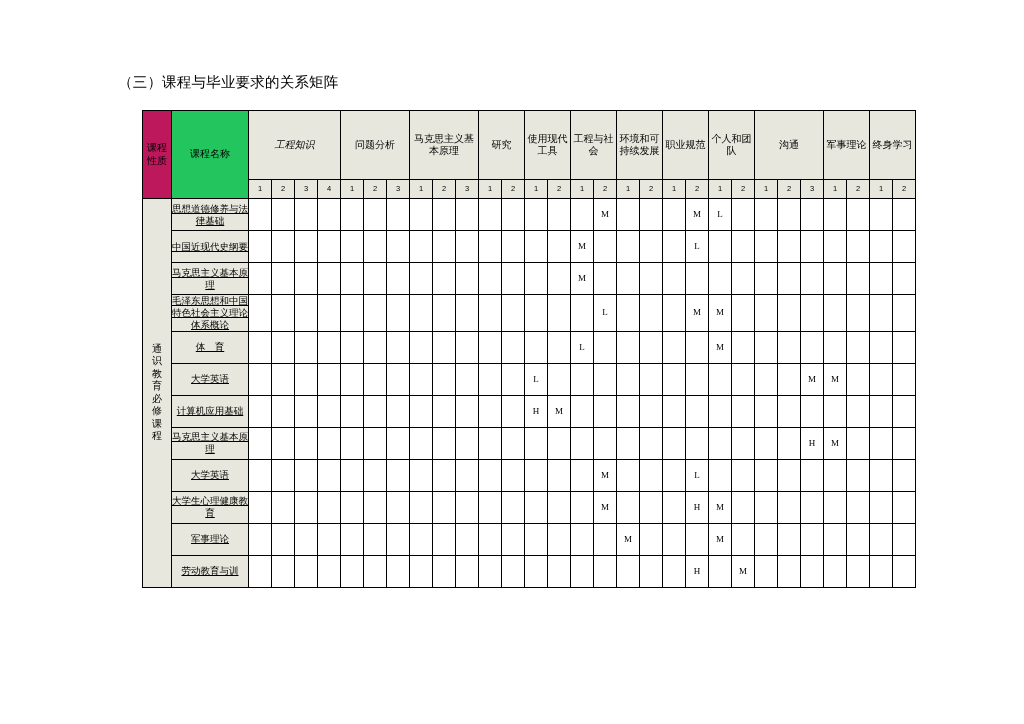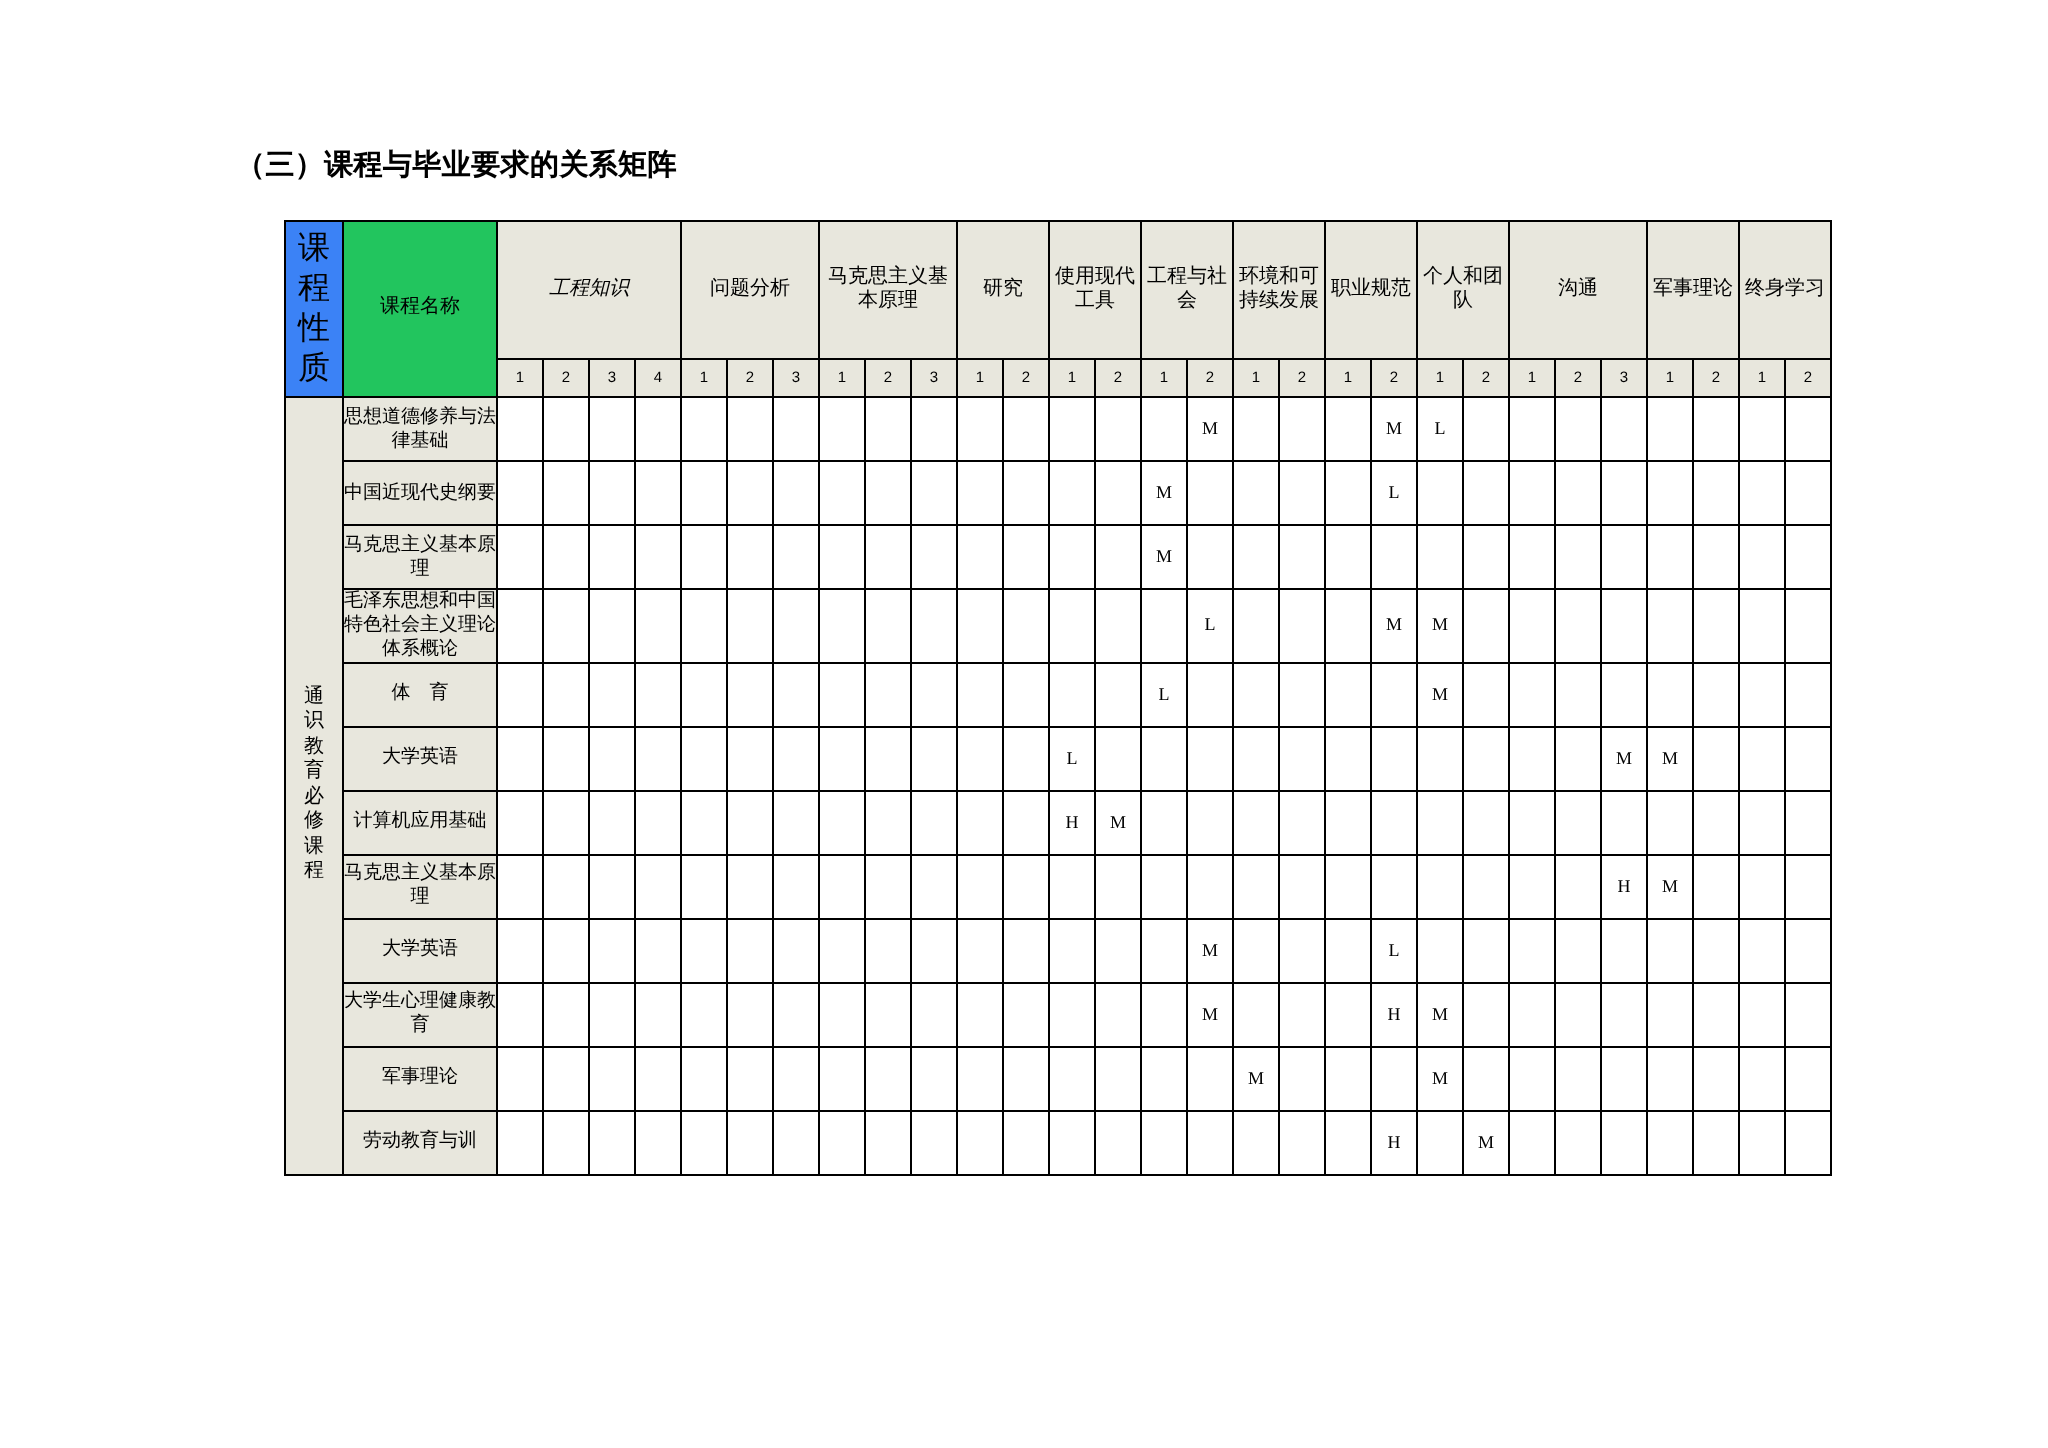--- a/index.html
+++ b/index.html
@@ -19,21 +19,21 @@
     width: 1024px;
     height: 724px;
     box-sizing: border-box;
   }
   .doc-title {
     position: absolute;
     left: 118px;
     top: 73px;
     font-size: 14.5px;
     font-family: "Liberation Sans", "DejaVu Sans", sans-serif;
-    font-weight: bold;
+    font-weight: normal;
     letter-spacing: 0.2px;
     white-space: nowrap;
     text-align: right;
   }
   .matrix-wrap {
     position: absolute;
     left: 142px;
     top: 110px;
   }
   table.matrix {
@@ -56,22 +56,22 @@
     font-size: 10px;
     padding: 1px 2px;
   }
   .hdr-sub {
     background: #e8e7dd;
     height: 18px;
     font-size: 7.5px;
   }
   .col-nature {
     width: 28px;
-    background: #3b82f6;
-    font-size: 16px;
+    background: #be185d;
+    font-size: 10px;
   }
   .col-name {
     width: 76px;
     background: #22c55e;
     font-size: 10px;
   }
   td.nature-cell {
     background: #e8e7dd;
     width: 28px;
     font-size: 10px;
@@ -81,20 +81,21 @@
   }
   td.nature-cell span {
     display: block;
   }
   td.course-name {
     background: #e8e7dd;
     font-size: 9.5px;
     padding: 3px 4px;
     line-height: 1.5;
     text-align: center;
+    text-decoration: underline;
   }
   td.mark {
     width: 22px;
     height: 31px;
     font-size: 9px;
     font-family: "Liberation Serif", "DejaVu Serif", serif;
   }
   .group-2 { width: 44px; }
   .group-3 { width: 66px; }
   .group-4 { width: 88px; font-style: italic; }

